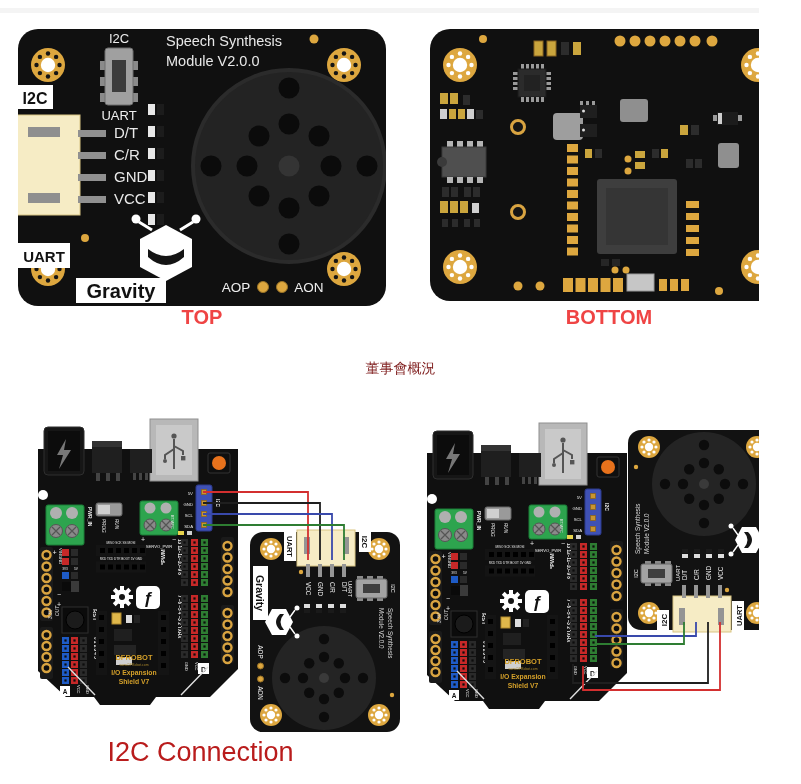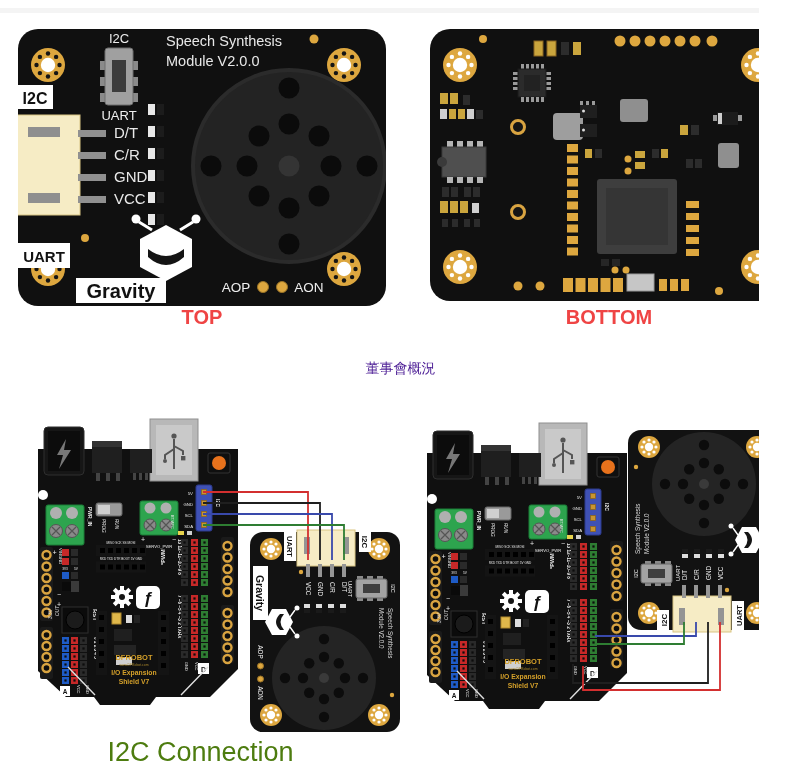--- a/index.html
+++ b/index.html
@@ -4,22 +4,22 @@
 <style>
   html,body{margin:0;padding:0;background:#fff;}
   .stage{position:relative;width:759px;height:784px;background:#fff;overflow:hidden;
          font-family:"Liberation Sans","DejaVu Sans",sans-serif;}
   .top-band{position:absolute;left:0;top:8px;width:801px;height:5px;background:#f4f4f4;}
   svg text{font-family:"Liberation Sans","DejaVu Sans",sans-serif;}
   .view-cap{position:absolute;top:306px;font-size:20px;font-weight:bold;color:#ef4444;text-align:center;}
   .cap-top{left:18px;width:368px;}
   .cap-bottom{left:430px;width:358px;}
   .center-note{position:absolute;top:360px;left:0;width:801px;text-align:center;
-               font-size:14px;color:#4c1d95;}
-  .conn-cap{position:absolute;top:737px;font-size:27px;font-weight:normal;color:#4d7c0f;text-align:center;}
+               font-size:14px;color:#7f1d1d;}
+  .conn-cap{position:absolute;top:737px;font-size:27px;font-weight:normal;color:#b91c1c;text-align:center;}
   .cap-i2c{left:0;width:401px;}
   .cap-uart{left:400px;width:401px;}
   .wire{fill:none;stroke-width:1.8px;}
   .wt{fill:#e8e8e8;}
   .gold{fill:#d4a02a;}
 </style>
 </head>
 <body>
 
 <div class="stage">

